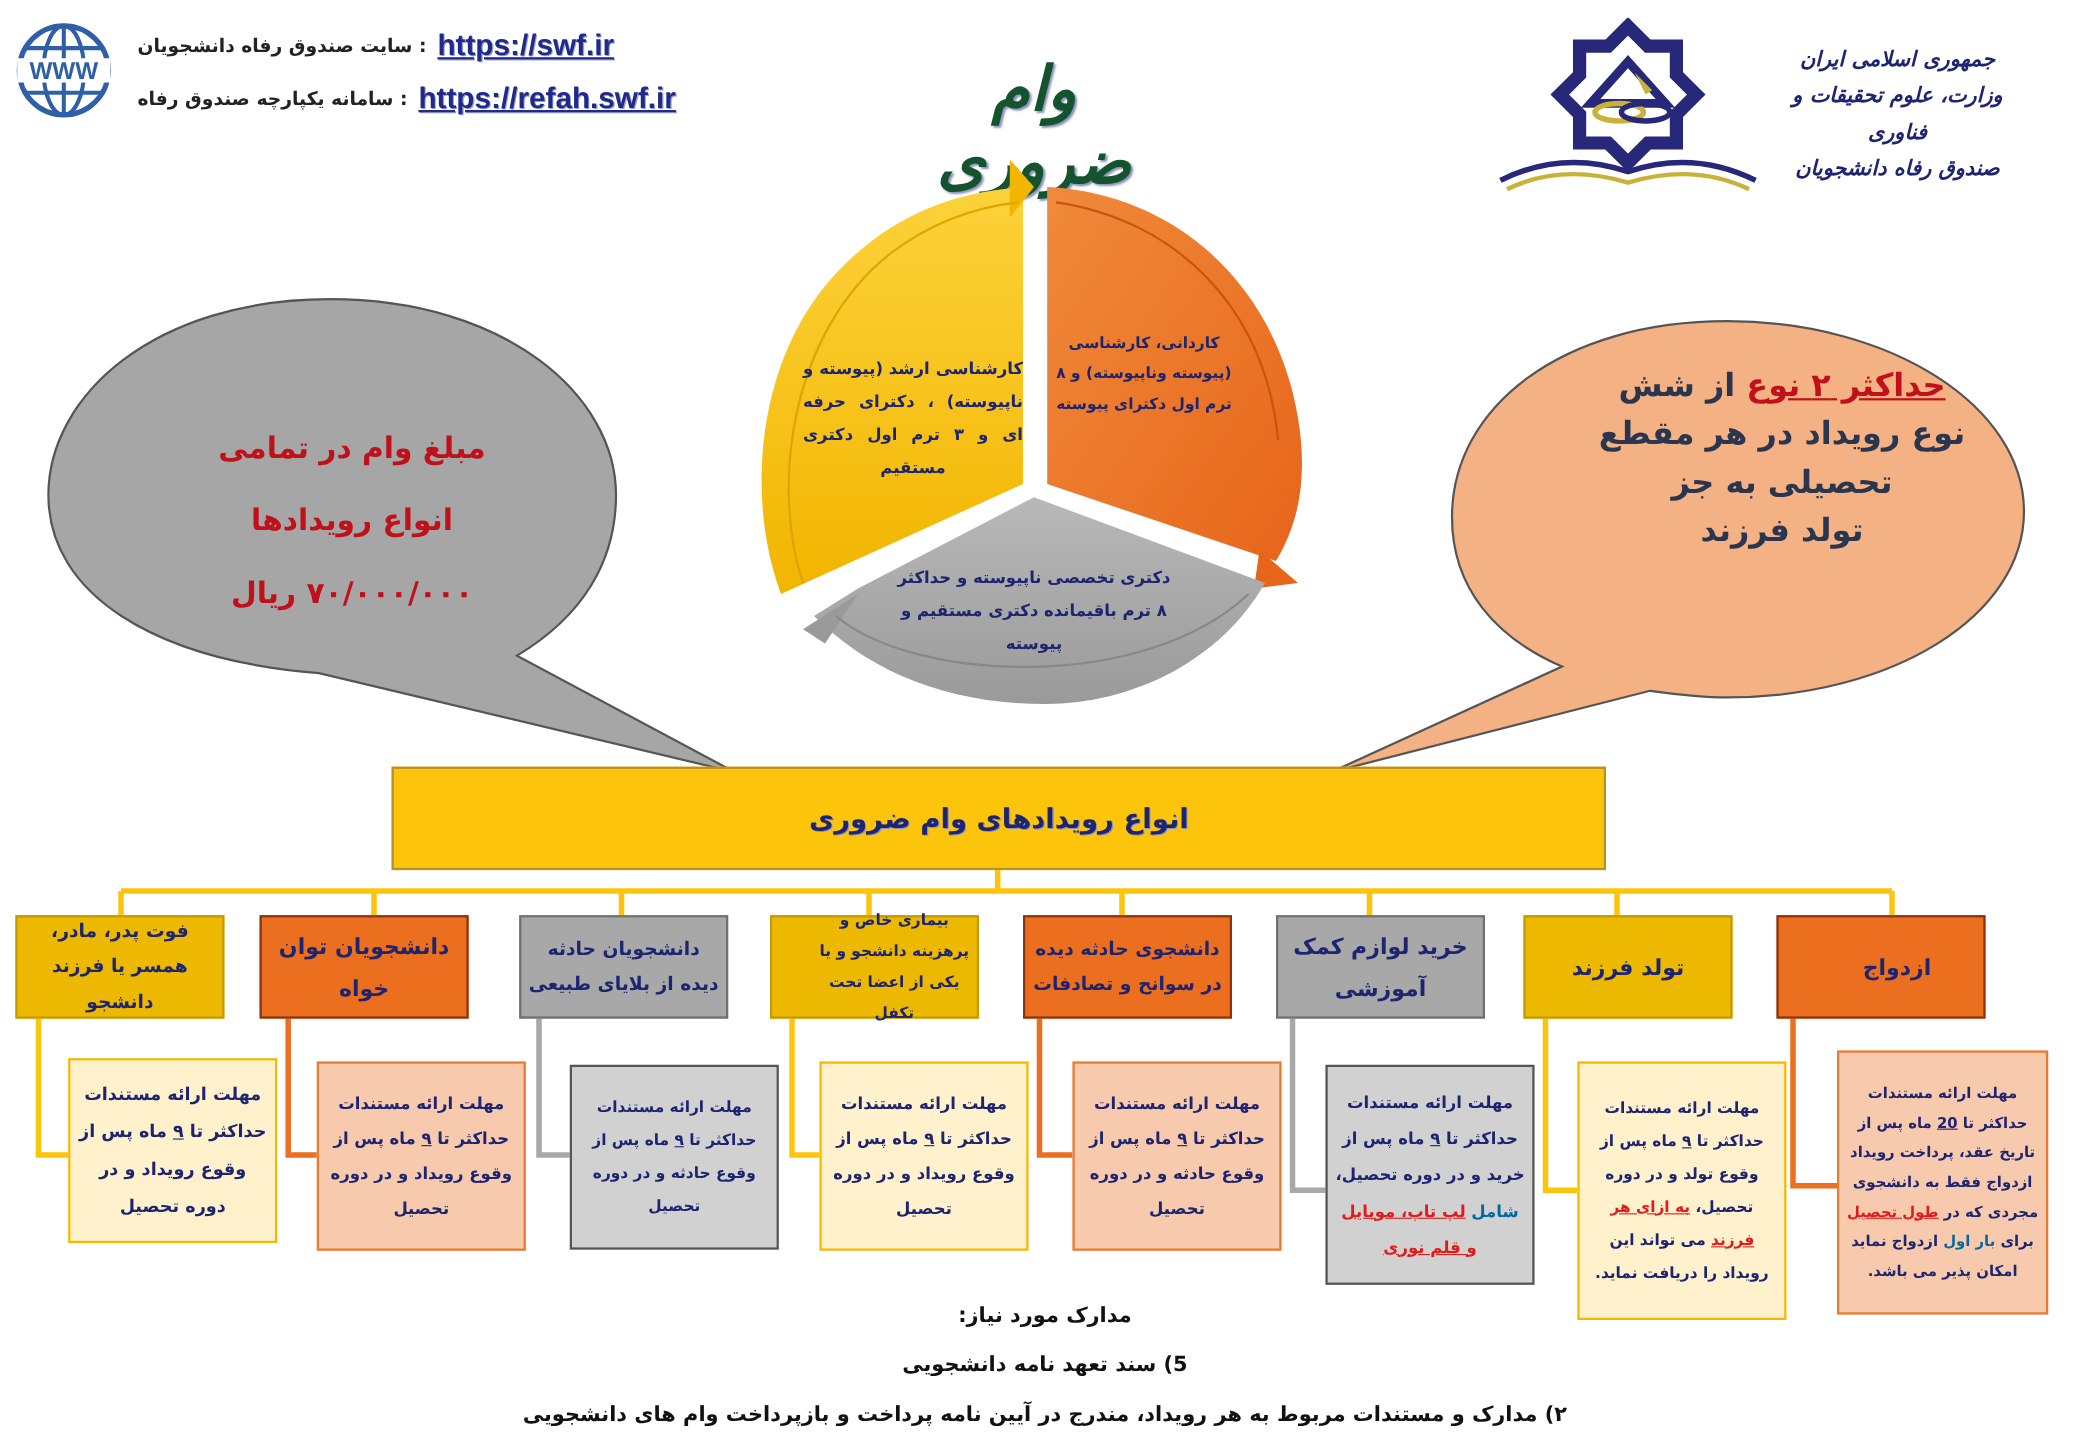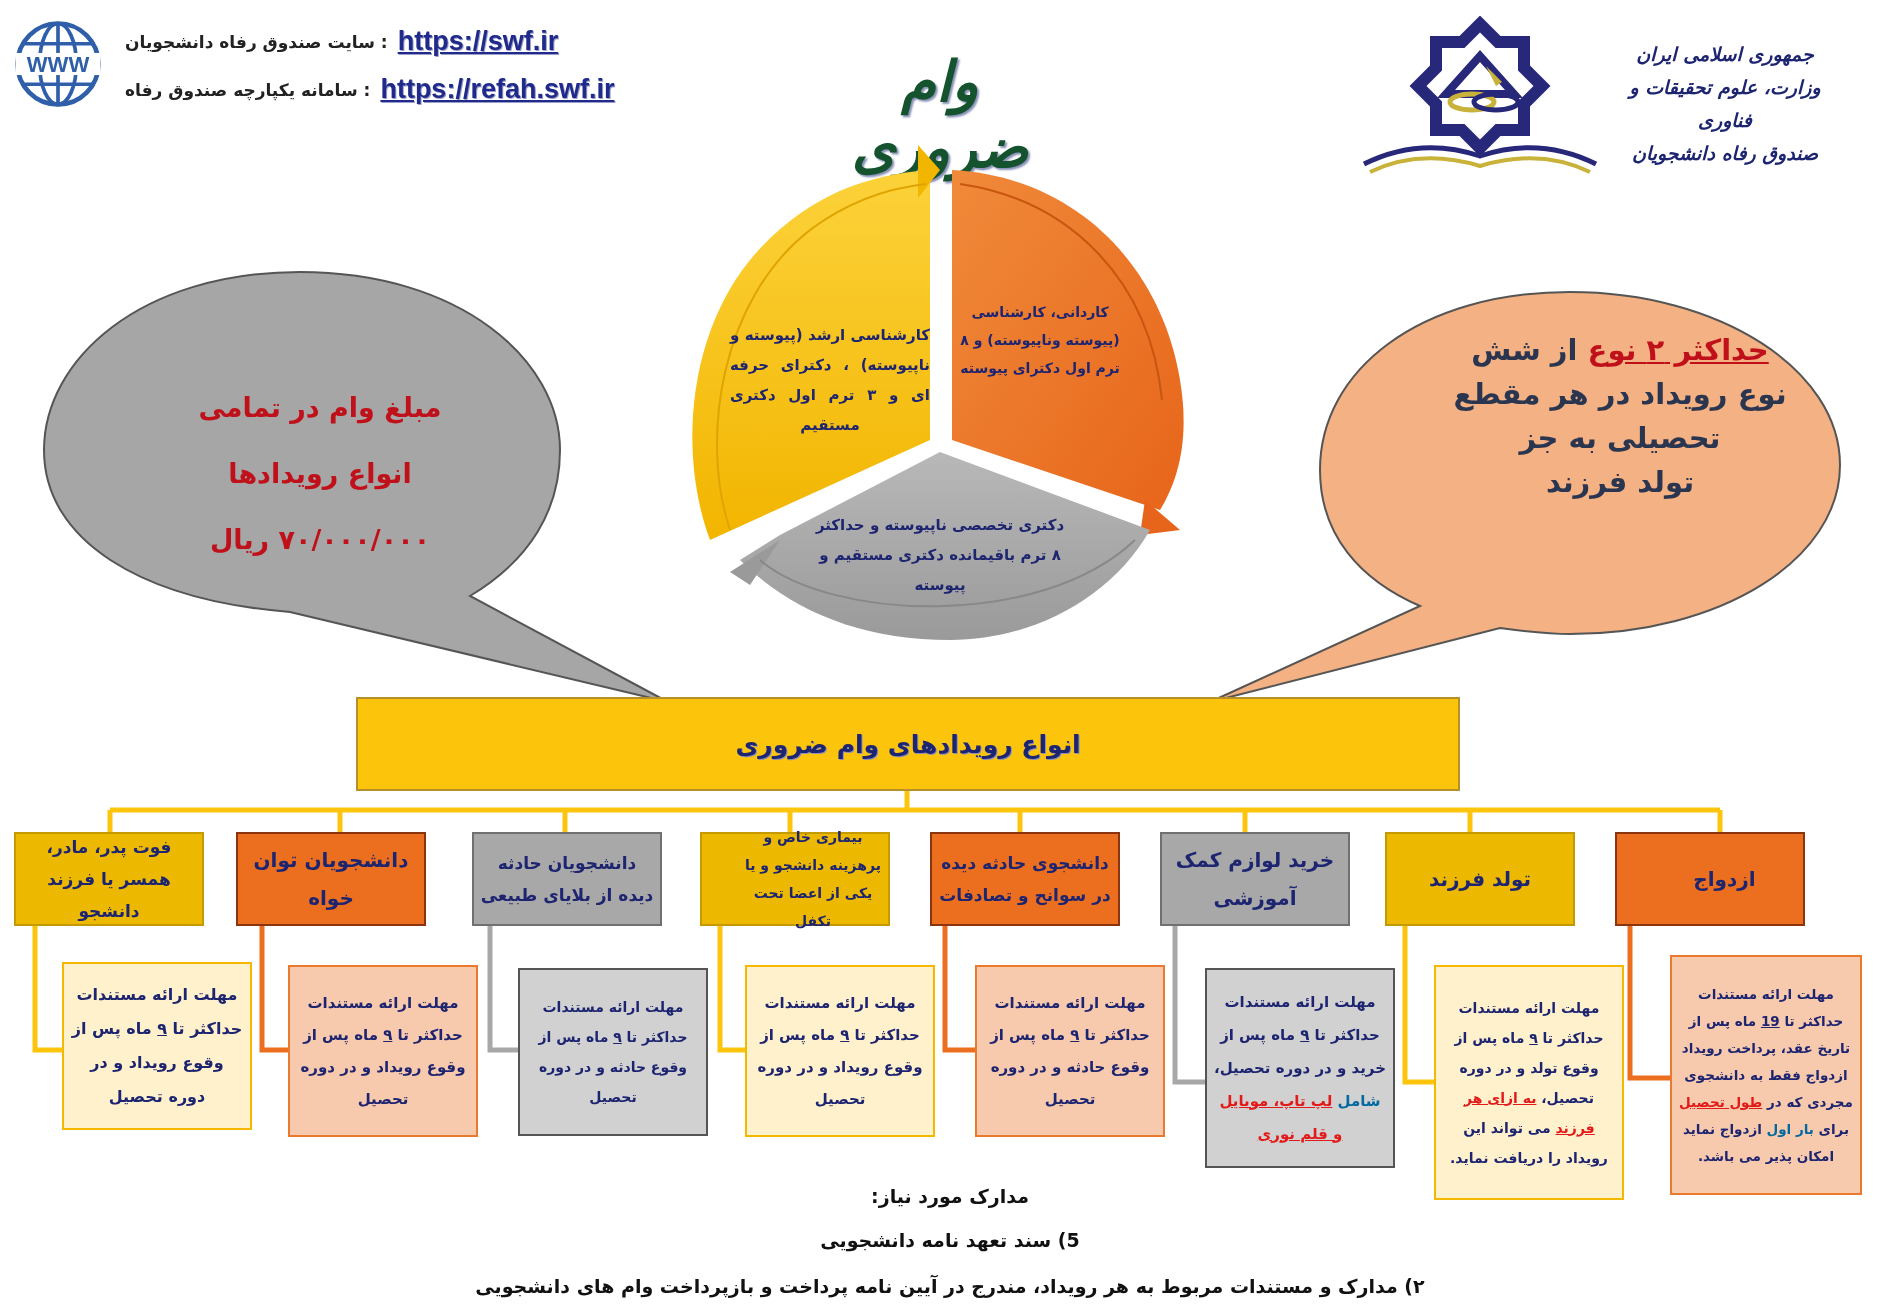--- a/index.html
+++ b/index.html
@@ -187,21 +187,21 @@
 <div class="evt yellow big" style="left:1385px;">تولد فرزند</div>
 <div class="evt grey big" style="left:1160px;">خرید لوازم کمک آموزشی</div>
 <div class="evt orange" style="left:930px;">دانشجوی حادثه دیده در سوانح و تصادفات</div>
 <div class="evt yellow small" style="left:700px;">بیماری خاص و پرهزینه دانشجو و یا یکی از اعضا تحت تکفل</div>
 <div class="evt grey" style="left:472px;">دانشجویان حادثه دیده از بلایای طبیعی</div>
 <div class="evt orange big" style="left:236px;">دانشجویان توان خواه</div>
 <div class="evt yellow" style="left:14px;">فوت پدر، مادر، همسر یا فرزند دانشجو</div>
 
 <div class="det orange" style="left:1670px; top:955px; width:192px; height:240px; font-size:13.5px; line-height:27px;">
   <div>
-    <span>مهلت ارائه مستندات حداکثر تا </span><span class="u">19</span><span> ماه پس از تاریخ عقد، پرداخت رویداد ازدواج فقط به دانشجوی مجردی که در </span><span class="redu">طول تحصیل</span><span> برای </span><span class="red">بار اول</span><span> ازدواج نماید امکان پذیر می باشد.</span>
+    <span>مهلت ارائه مستندات حداکثر تا </span><span class="u">20</span><span> ماه پس از تاریخ عقد، پرداخت رویداد ازدواج فقط به دانشجوی مجردی که در </span><span class="redu">طول تحصیل</span><span> برای </span><span class="red">بار اول</span><span> ازدواج نماید امکان پذیر می باشد.</span>
   </div>
 </div>
 
 <div class="det yellow" style="left:1434px; top:965px; width:190px; height:235px; font-size:14px; line-height:30px;">
   <div>
     <span>مهلت ارائه مستندات حداکثر تا </span><span class="u">۹</span><span> ماه پس از وقوع تولد و در دوره تحصیل، </span><span class="redu">به ازای هر فرزند</span><span> می تواند این رویداد را دریافت نماید.</span>
   </div>
 </div>
 
 <div class="det grey" style="left:1205px; top:968px; width:190px; height:200px; font-size:15px; line-height:33px;">

